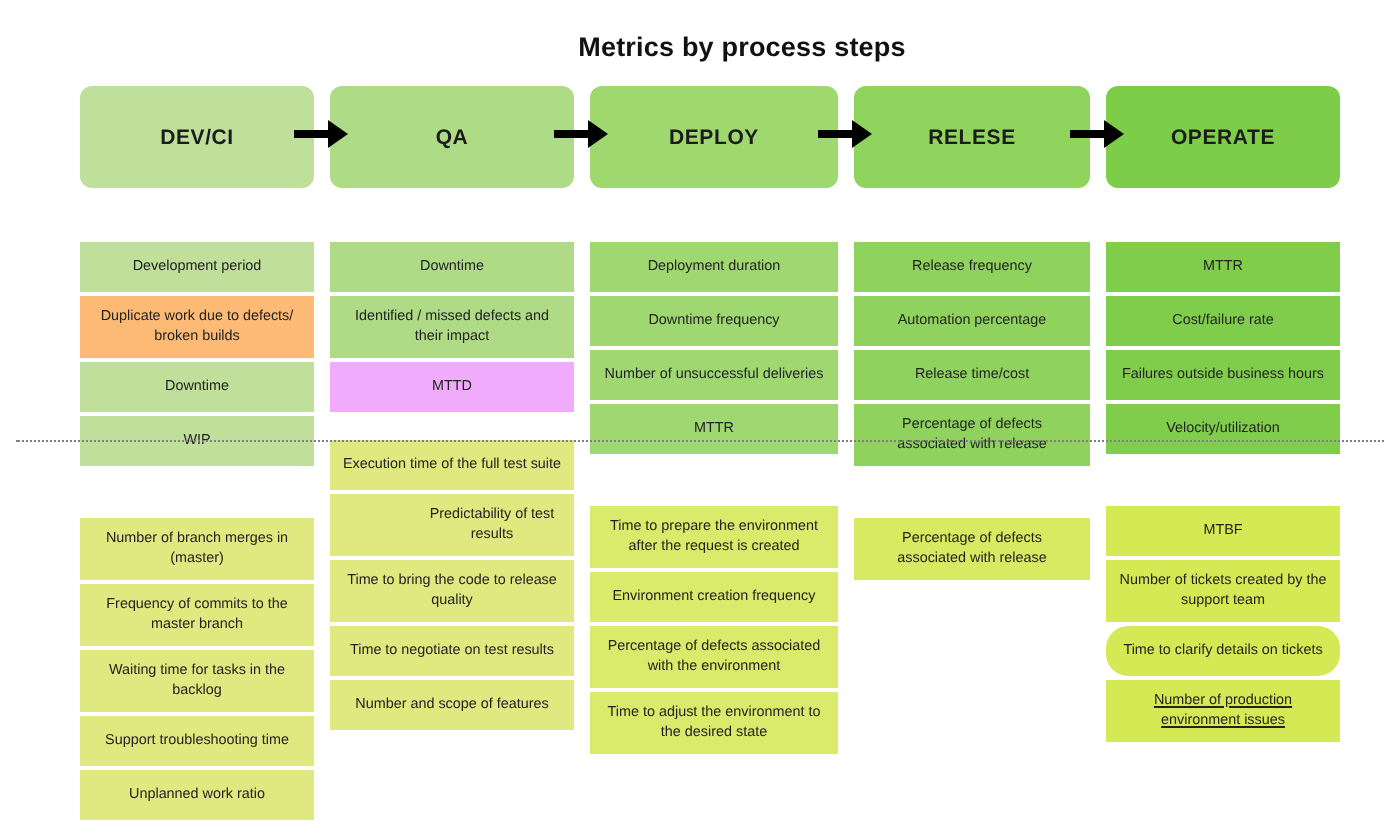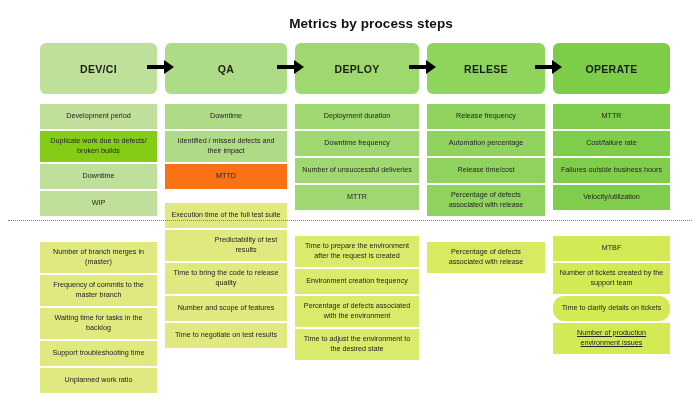--- a/index.html
+++ b/index.html
@@ -90,21 +90,21 @@
     justify-content: center;
     font-size: 10.5px;
     font-weight: bold;
     letter-spacing: 0.3px;
     color: #1c1c1c;
     box-sizing: border-box;
   }
 
   
   .metric-stack {
-    margin-top: 10px;
+    margin-top: 27px;
     display: flex;
     flex-direction: column;
     gap: 2px;
   }
   .metric-stack.lower {
     margin-top: 14px;
   }
   .metric {
     box-sizing: border-box;
     padding: 5px 6px;
@@ -132,21 +132,21 @@
 <body>
 
 <h1 id="page-title" style="color: rgb(17, 17, 17); padding-left: 42px;">Metrics by process steps</h1>
 
 <div id="board">
     <div class="lead-gap"></div>
     <div class="column" style="width: 117px; flex: 0 0 117px;">
       <div class="stage" style="background: rgb(191, 224, 154);">DEV/CI</div>
       <div class="metric-stack upper">
         <div class="metric" style="background: rgb(191, 223, 154);">Development period</div>
-        <div class="metric" style="background: #84cc16;">Duplicate work due to defects/ broken builds</div>
+        <div class="metric" style="background: #fdba74;">Duplicate work due to defects/ broken builds</div>
         <div class="metric" style="background: rgb(191, 223, 154);">Downtime</div>
         <div class="metric" style="background: rgb(191, 223, 154);">WIP</div>
       </div>
       <div class="metric-stack lower" style="margin-top: 26px;">
         <div class="metric" style="background: rgb(223, 233, 127);">Number of branch merges in (master)</div>
         <div class="metric" style="background: rgb(223, 233, 127);">Frequency of commits to the master branch</div>
         <div class="metric" style="background: rgb(223, 233, 127);">Waiting time for tasks in the backlog</div>
         <div class="metric" style="background: rgb(223, 233, 127);">Support troubleshooting time</div>
         <div class="metric" style="background: rgb(223, 233, 127);">Unplanned work ratio</div>
       </div>
@@ -155,28 +155,28 @@
       <div class="arrow">
         <div class="shaft" style="background: rgb(0, 0, 0);"></div>
         <div class="head" style="border-left-color: rgb(0, 0, 0);"></div>
       </div>
     </div>
     <div class="column" style="width: 122px; flex: 0 0 122px;">
       <div class="stage" style="background: rgb(174, 219, 133);">QA</div>
       <div class="metric-stack upper">
         <div class="metric" style="background: rgb(175, 219, 134);">Downtime</div>
         <div class="metric" style="background: rgb(175, 219, 134);">Identified / missed defects and their impact</div>
-        <div class="metric" style="background: #f97316;">MTTD</div>
+        <div class="metric" style="background: #f0abfc;">MTTD</div>
       </div>
       <div class="metric-stack lower" style=" justify-content: center;">
         <div class="metric" style="background: rgb(223, 233, 127);">Execution time of the full test suite</div>
         <div class="metric" style="background: rgb(223, 233, 127); padding-left: 46px;">Predictability of test results</div>
         <div class="metric" style="background: rgb(223, 233, 127);">Time to bring the code to release quality</div>
+        <div class="metric" style="background: rgb(223, 233, 127);">Time to negotiate on test results</div>
         <div class="metric" style="background: rgb(223, 233, 127);">Number and scope of features</div>
-        <div class="metric" style="background: rgb(223, 233, 127);">Time to negotiate on test results</div>
       </div>
     </div>
     <div class="col-gap">
       <div class="arrow">
         <div class="shaft" style="background: rgb(0, 0, 0);"></div>
         <div class="head" style="border-left-color: rgb(0, 0, 0);"></div>
       </div>
     </div>
     <div class="column" style="width: 124px; flex: 0 0 124px;">
       <div class="stage" style="background: rgb(158, 216, 111);">DEPLOY</div>

